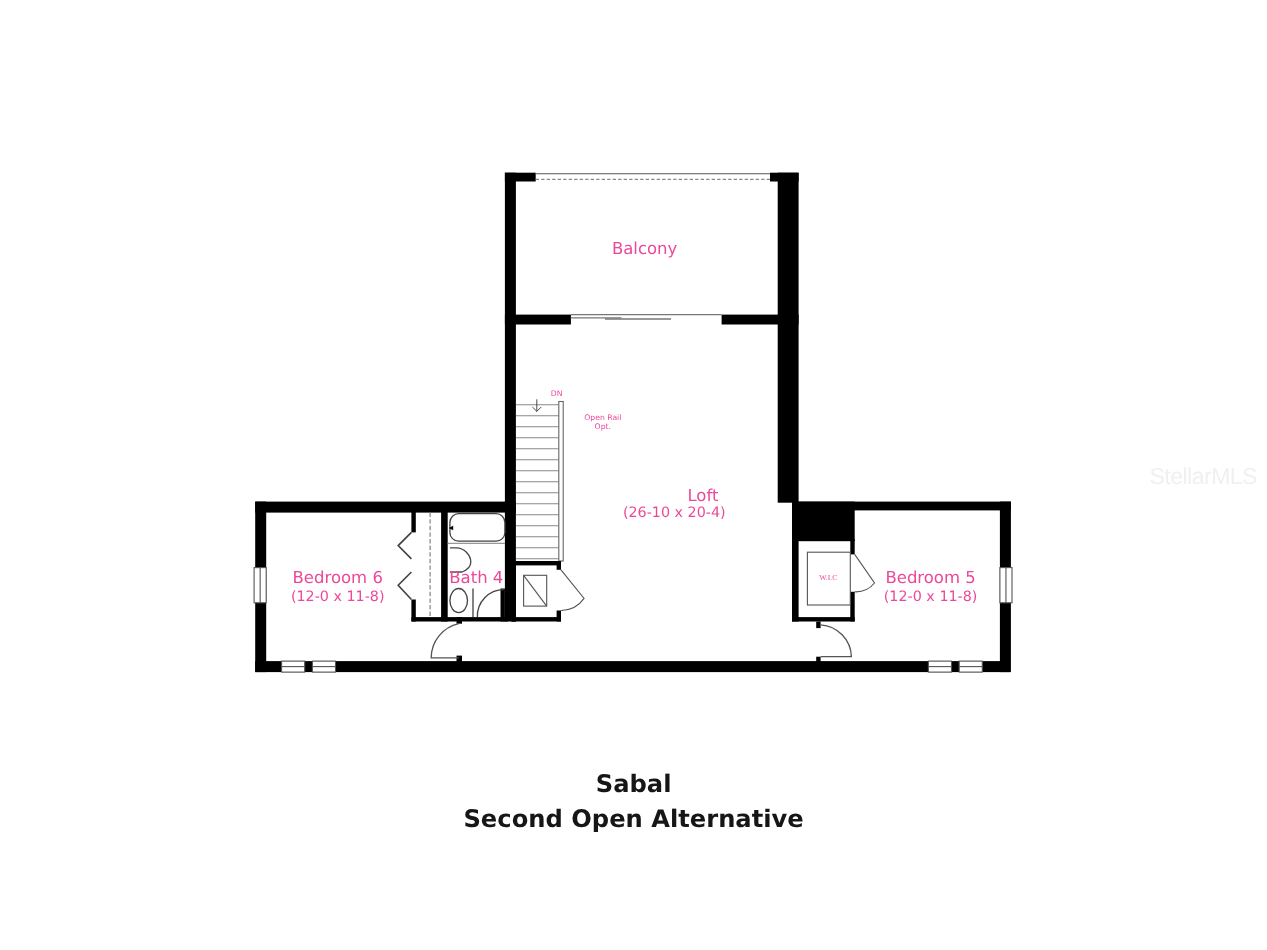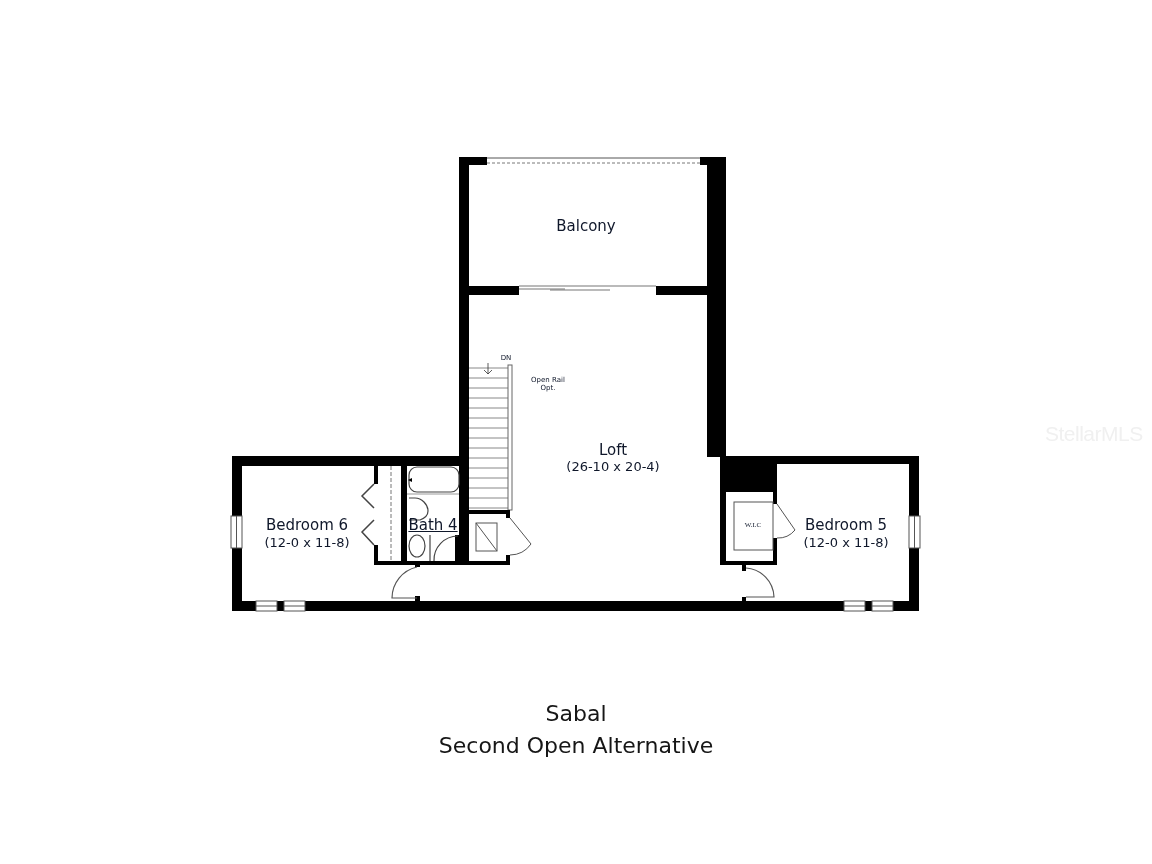--- a/index.html
+++ b/index.html
@@ -1,24 +1,24 @@
 <!DOCTYPE html>
 <html><head>
   <meta charset="utf-8">
   <style>
     html, body { margin: 0; padding: 0; background: #ffffff; }
     body { width: 1152px; height: 864px; position: relative; overflow: hidden;
            font-family: "DejaVu Sans", sans-serif; color: #111; }
     #plan { position: absolute; left: 0; top: 0; width: 1152px; height: 864px; }
-    .lbl { position: absolute; transform: translateX(-50%); text-align: center; white-space: nowrap; color: #0f172a; }
+    .lbl { position: absolute; transform: translateX(-50%); text-align: center; white-space: nowrap; color: #ec4899; }
     .room-name { font-size: 15px; }
     .room-dim { font-size: 13px; }
     .small { font-size: 7px; line-height: 9px; padding-left: 36px; }
     .wic { font-size: 7px; }
-    .title { font-weight: normal; font-size: 22px; color: #161616; }
+    .title { font-weight: bold; font-size: 22px; color: #161616; }
     .watermark { position: absolute; left: 1045px; top: 422px; font-size: 21px; color: #f0f0f0;
                  font-family: "Liberation Sans", sans-serif; letter-spacing: -0.5px; }
   </style>
 </head>
 <body>
 
 <svg id="plan" viewBox="0 0 1152 864" xmlns="http://www.w3.org/2000/svg">
 
   <g fill="#000">
     <rect x="459" y="157" width="10" height="300"></rect>
@@ -131,27 +131,27 @@
     <rect x="742" y="565" width="4" height="6"></rect>
     <rect x="742" y="597" width="4" height="5"></rect>
   </g>
   <rect x="734" y="502" width="39" height="48" fill="none" stroke="#555" stroke-width="1"></rect>
   <path d="M777,504 L795,530 A22,22 0 0 1 777,538" stroke="#555" fill="none" stroke-width="1"></path>
   <path d="M746,568 A30,30 0 0 1 774,597 L746,597" stroke="#555" fill="none" stroke-width="1.2"></path>
 </svg>
 
 <div class="lbl room-name" style="left:586px; top:217px;">Balcony</div>
 
-<div class="lbl room-name" style="left:613px; top:441px;">Loft</div>
+<div class="lbl room-name" style="left:639px; top:441px;">Loft</div>
 <div class="lbl room-dim" style="left:613px; top:459px;">(26-10 x 20-4)</div>
 
 <div class="lbl room-name" style="left:307px; top:516px;">Bedroom 6</div>
 <div class="lbl room-dim" style="left:307px; top:535px;">(12-0 x 11-8)</div>
 
-<div class="lbl room-name" style="left:433px; top:516px;text-decoration:underline;">Bath 4</div>
+<div class="lbl room-name" style="left:433px; top:516px;">Bath 4</div>
 
 <div class="lbl room-name" style="left:846px; top:516px;">Bedroom 5</div>
 <div class="lbl room-dim" style="left:846px; top:535px;">(12-0 x 11-8)</div>
 
 <div class="lbl wic" style="left:753px; top:521px;font-family:Liberation Serif, serif;">W.I.C</div>
 
 <div class="lbl small" style="left:488px; top:354px;">DN</div>
 <div class="lbl small" style="left:530px; top:367px;margin-top:17px;">Opt.</div>
 <div class="lbl small" style="left:530px; top:376px;">Open Rail</div>
 

